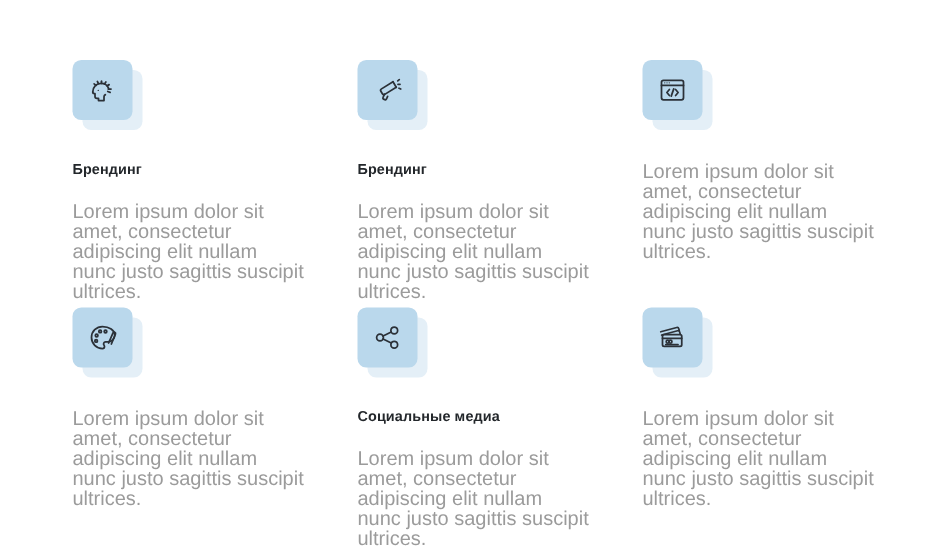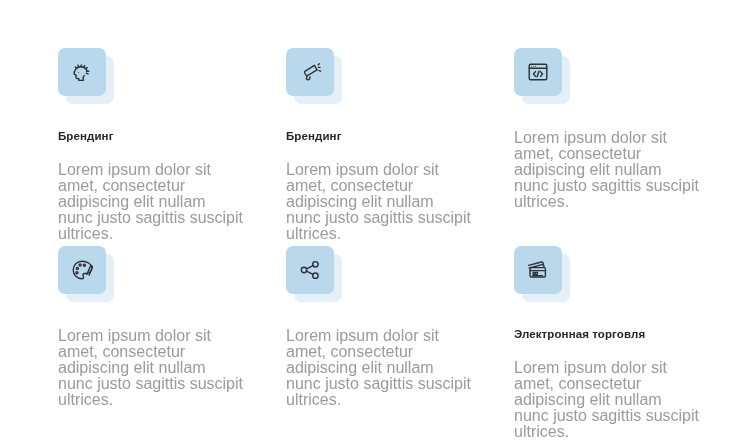--- a/index.html
+++ b/index.html
@@ -190,36 +190,36 @@
         <div class="tile-front">
           <svg viewBox="0 0 24 24">
             <circle cx="6" cy="12" r="2.7"></circle>
             <circle cx="17.4" cy="6.3" r="2.7"></circle>
             <circle cx="17.4" cy="17.7" r="2.7"></circle>
             <path d="m8.45 10.8 6.55-3.25"></path>
             <path d="m8.45 13.2 6.55 3.25"></path>
           </svg>
         </div>
       </div>
+      <div class="card-title">Социальные медиа</div>
       <div class="card-desc">Lorem ipsum dolor sit amet, consectetur adipiscing elit nullam nunc justo sagittis suscipit ultrices.</div>
     </div>
 
     <div class="card">
       <div class="icon-tile">
         <div class="tile-shadow"></div>
         <div class="tile-front">
           <svg viewBox="0 0 24 24">
             <path d="M2.6 7.4 15.4 4a1.3 1.3 0 0 1 1.6.9l.4 1.5"></path>
             <path d="M3.3 10 16.1 6.6a1.3 1.3 0 0 1 1.6.9l.4 1.5"></path>
             <rect x="4" y="9.6" width="15.4" height="9.4" rx="1.3"></rect>
             <path d="M4 12.6h15.4"></path>
             <circle cx="8.1" cy="15.3" r="1.15"></circle>
             <circle cx="10.4" cy="15.3" r="1.15"></circle>
             <path d="M6.6 17.6h9.8"></path>
           </svg>
         </div>
       </div>
-      <div class="card-title">Электронная торговля</div>
       <div class="card-desc">Lorem ipsum dolor sit amet, consectetur adipiscing elit nullam nunc justo sagittis suscipit ultrices.</div>
     </div>
 
   </div>
 </div>
 
 </body></html>

